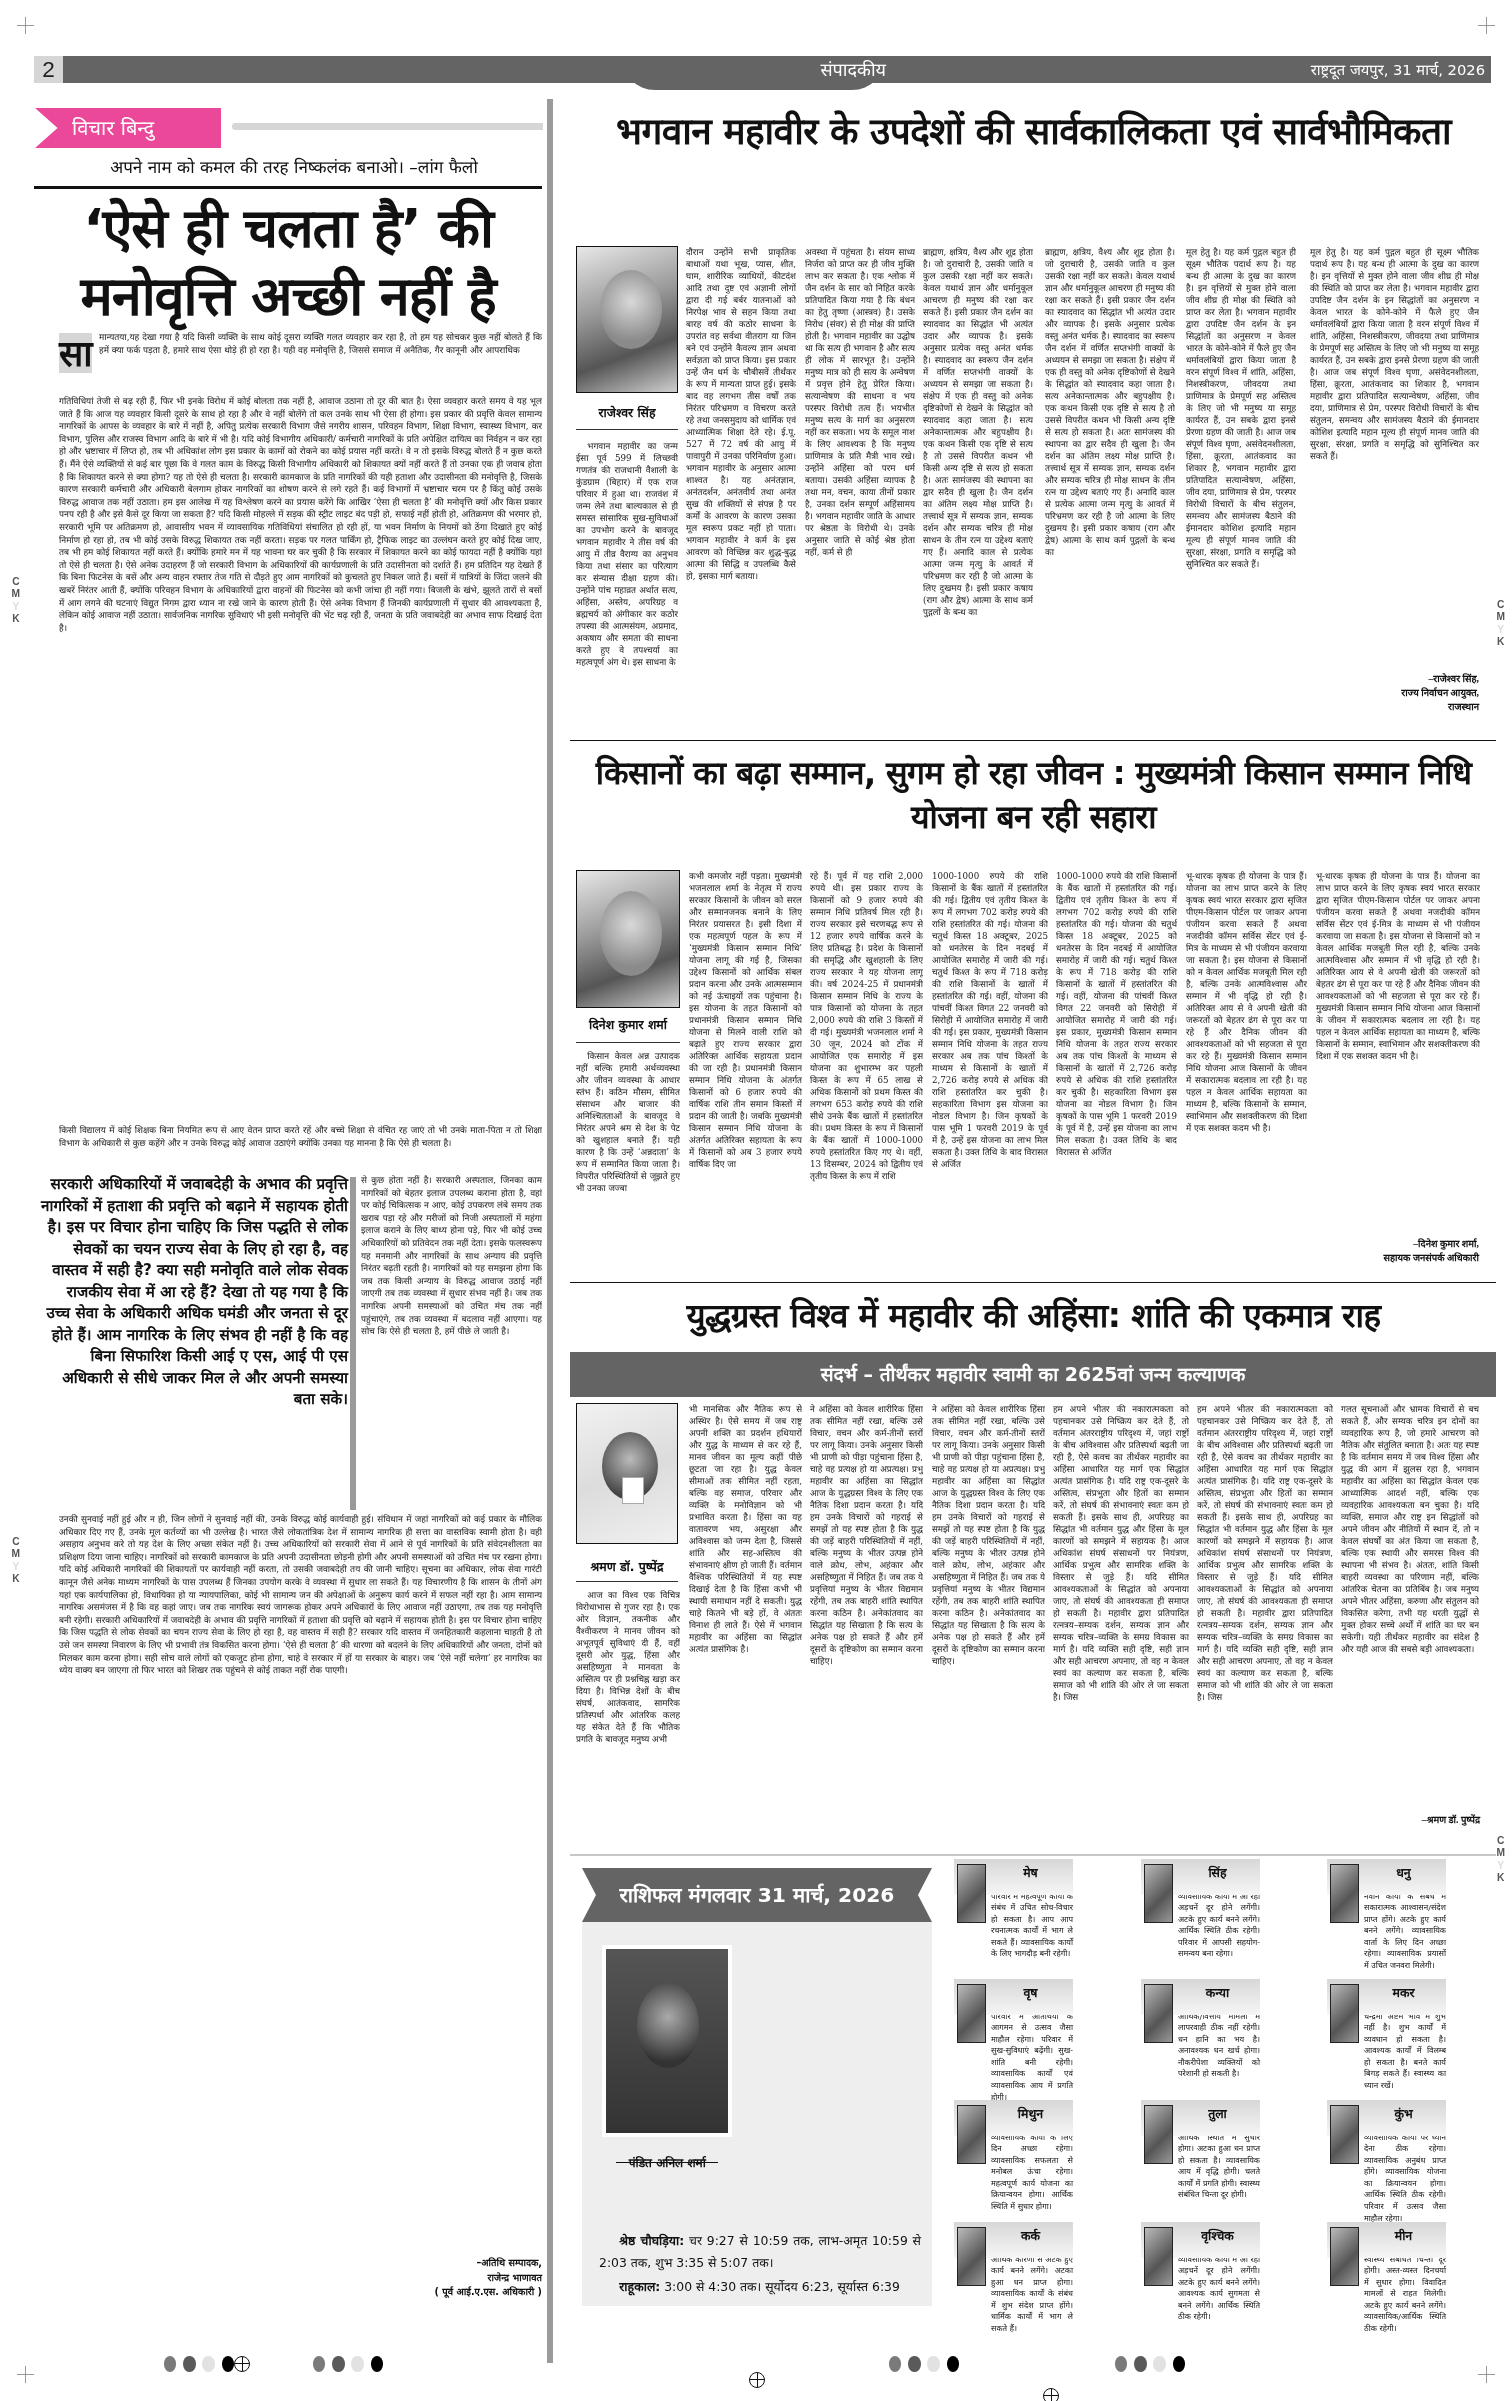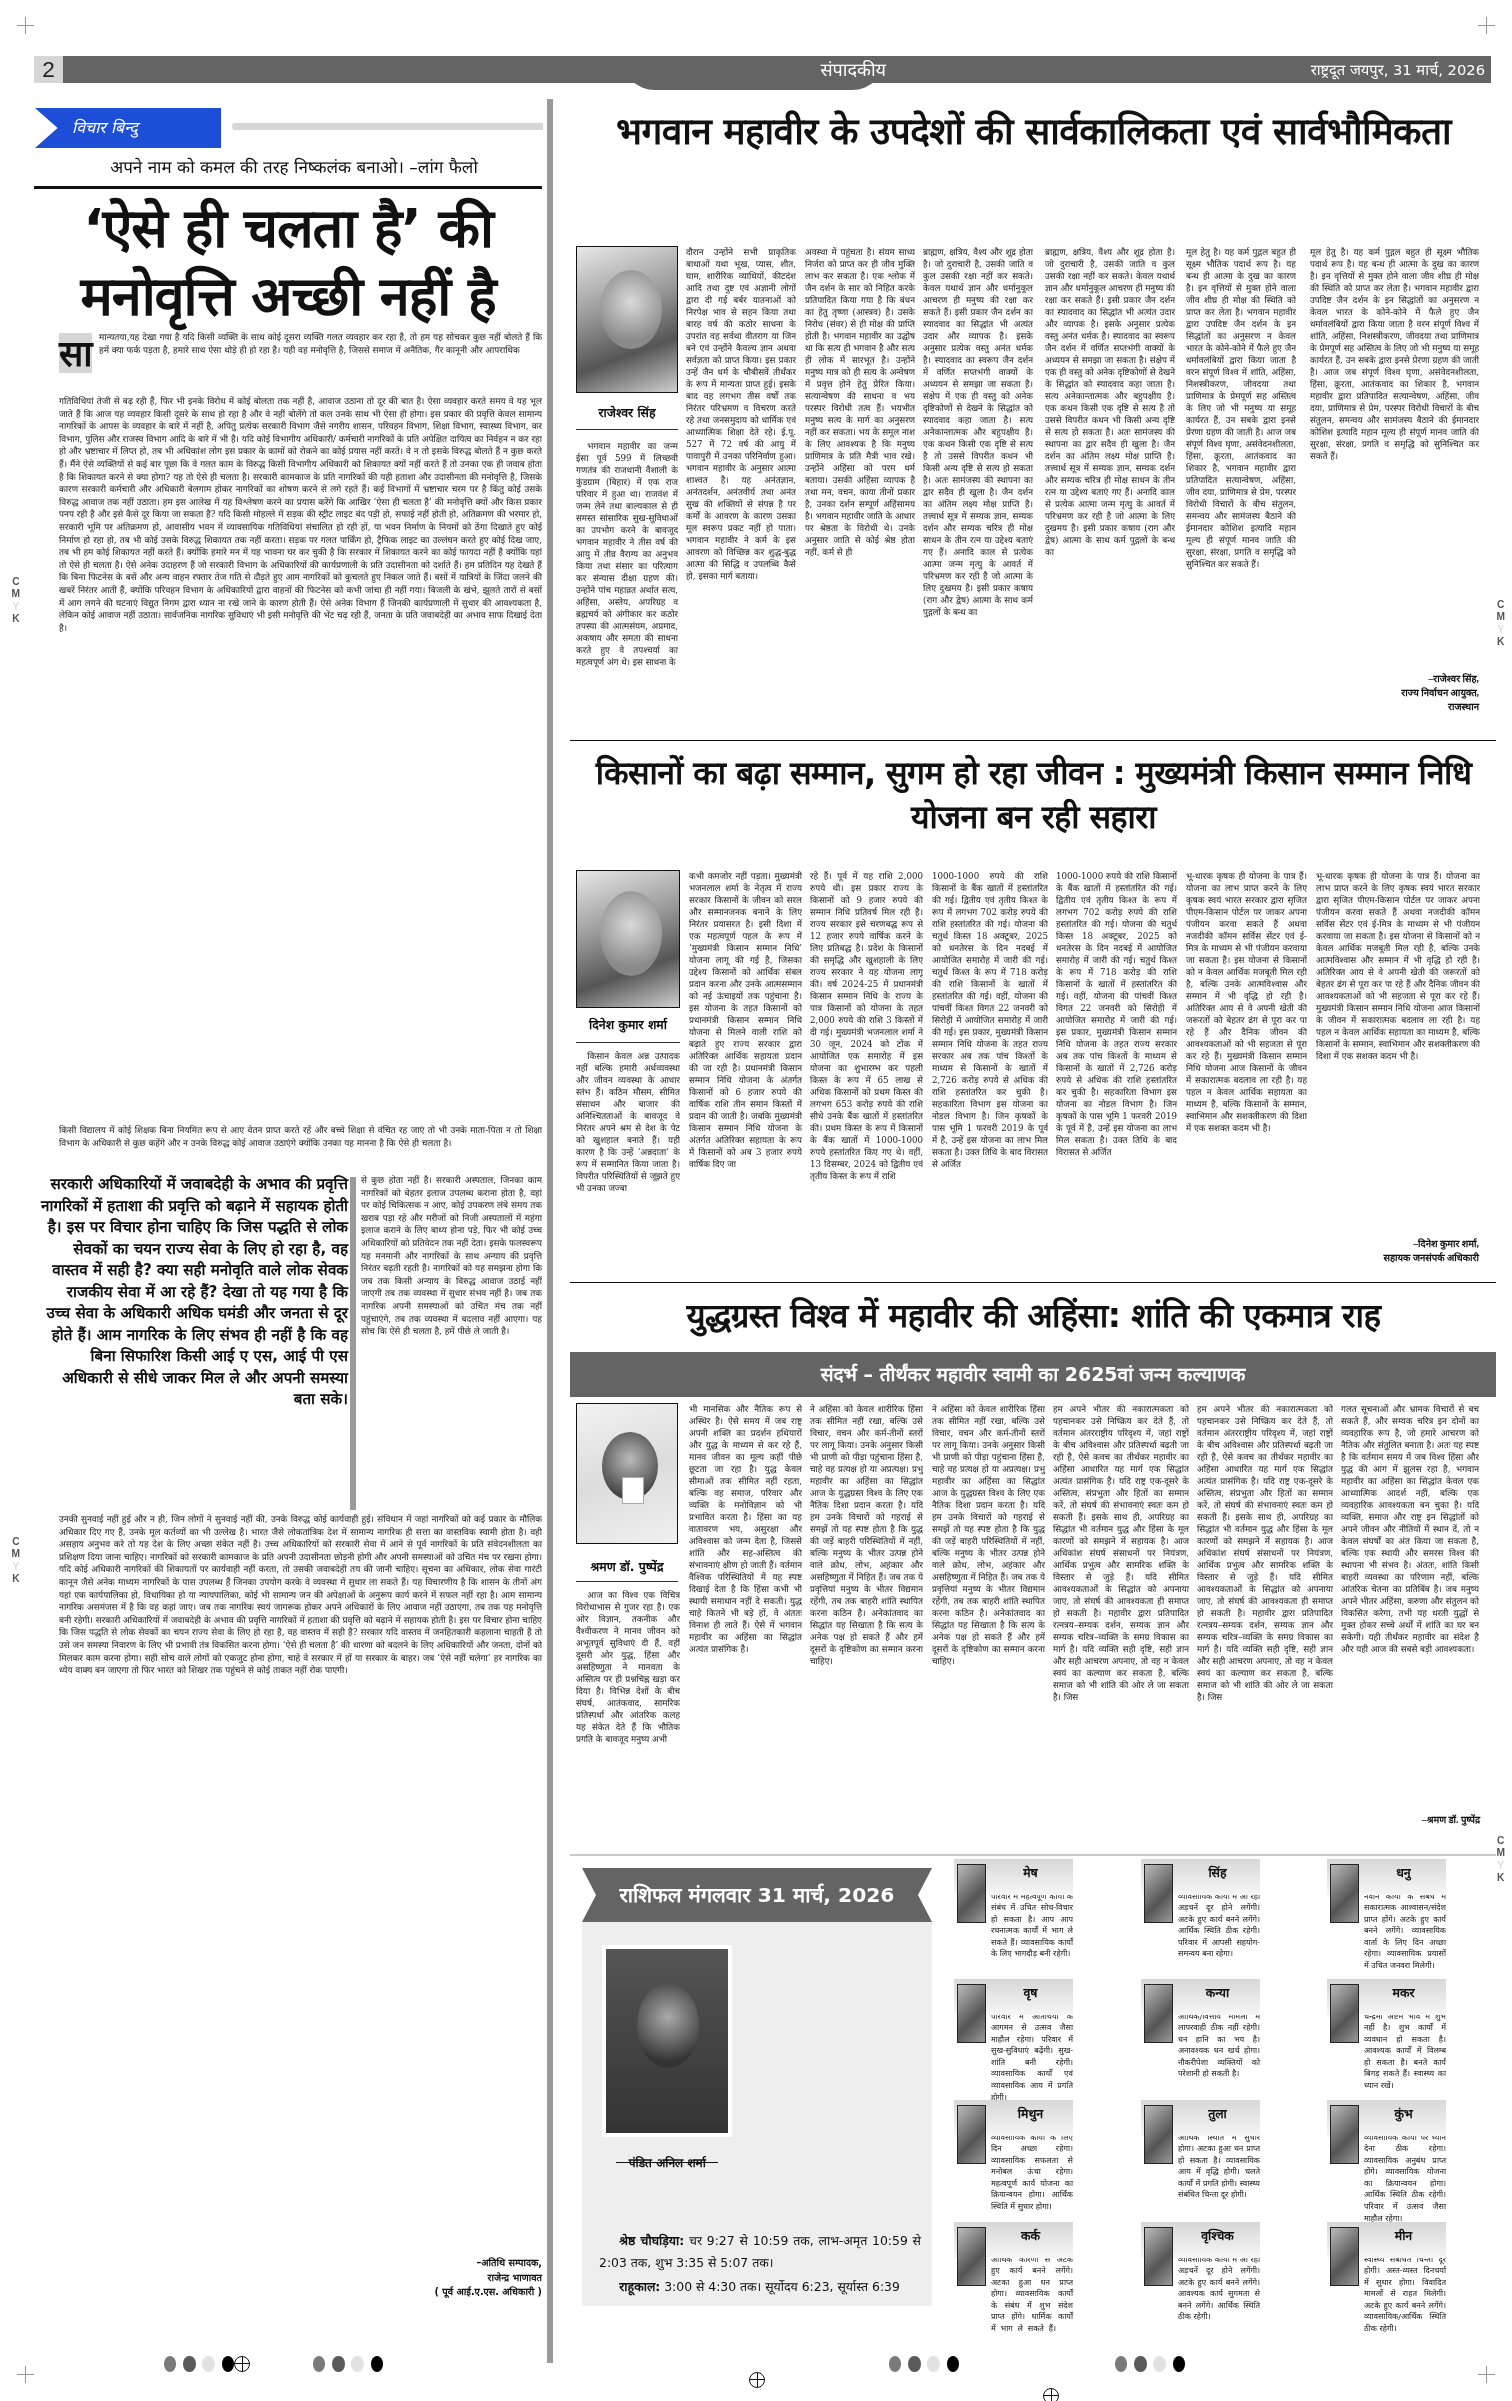--- a/index.html
+++ b/index.html
@@ -13,21 +13,21 @@
   .dateline { right: 27px; top: 56px; color: #fff; font-size: 14.7px; line-height: 27px; }
 
   .crop { width: 17px; height: 17px; }
   .crop::before, .crop::after { content: ""; position: absolute; background: #999; }
   .crop::before { left: 8px; top: 0; width: 0.6px; height: 17px; }
   .crop::after { left: 0; top: 8px; width: 17px; height: 0.6px; }
 
   .cmyk { font-family: "Liberation Sans", sans-serif; font-size: 10.2px; font-weight: bold; line-height: 12.4px; color: #555; text-align: center; width: 11.3px; }
 
   
-  .vichar-label { left: 35px; top: 108px; width: 186px; height: 40px; background: #1d4ed8; color: #fff; font-size: 16px; line-height: 40px; padding-left: 37px; clip-path: polygon(0 0, 100% 0, 100% 100%, 0 100%, 22.6px 50%); font-style: italic; }
+  .vichar-label { left: 35px; top: 108px; width: 186px; height: 40px; background: #ec4899; color: #fff; font-size: 20px; line-height: 40px; padding-left: 37px; clip-path: polygon(0 0, 100% 0, 100% 100%, 0 100%, 22.6px 50%); }
   .vichar-rule { left: 232px; top: 123px; width: 311px; height: 6.8px; background: #d6d6d6; border-radius: 3.4px 0 0 3.4px; }
   .quote { left: 51px; top: 155px; width: 486px; font-size: 17px; text-align: center; }
   .quote-rule { left: 34px; top: 186px; width: 508px; height: 3.4px; background: #111; }
   .lead-title { left: 34px; top: 195px; width: 508px; font-size: 54px; font-weight: bold; line-height: 68px; text-align: center; letter-spacing: -1.1px; }
 
   .dropcap { left: 59px; top: 333px; width: 33px; height: 40px; background: #d6d6d6; font-size: 36px; font-weight: bold; text-align: center; line-height: 41px; }
   .body-text { font-family: "DejaVu Serif", serif; font-size: 8.8px; line-height: 12.6px; text-align: justify; color: #1a1a1a; }
   .left-body-1 { left: 99px; top: 331px; width: 443px; }
   .left-body-2 { left: 59px; top: 370px; width: 483px; height: 751px; overflow: hidden; }
   .left-body-3 { left: 59px; top: 1124px; width: 483px; height: 45px; overflow: hidden; }
@@ -255,21 +255,21 @@
       <div class="sign-name">कुंभ</div>
     </div>
   <div class="sign-text" style="margin-top:-5.6px;">व्यावसायिक कार्यों पर ध्यान देना ठीक रहेगा। व्यावसायिक अनुबंध प्राप्त होंगे। व्यावसायिक योजना का क्रियान्वयन होगा। आर्थिक स्थिति ठीक रहेगी। परिवार में उत्सव जैसा माहौल रहेगा।</div>
 </div>
 
 <div class="abs sign-card" style="left:954px;top:2222px;">
   <div class="sign-head">
       <div class="sign-img"></div>
       <div class="sign-name">कर्क</div>
     </div>
-  <div class="sign-text" style="margin-top:-5.6px;font-family:Liberation Mono, monospace;">आर्थिक कारणों से अटके हुए कार्य बनने लगेंगे। अटका हुआ धन प्राप्त होगा। व्यावसायिक कार्यों के संबंध में शुभ संदेश प्राप्त होंगे। धार्मिक कार्यों में भाग ले सकते हैं।</div>
+  <div class="sign-text" style="margin-top:-5.6px;">आर्थिक कारणों से अटके हुए कार्य बनने लगेंगे। अटका हुआ धन प्राप्त होगा। व्यावसायिक कार्यों के संबंध में शुभ संदेश प्राप्त होंगे। धार्मिक कार्यों में भाग ले सकते हैं।</div>
 </div>
 <div class="abs sign-card" style="left:1141px;top:2222px;">
   <div class="sign-head">
       <div class="sign-img"></div>
       <div class="sign-name">वृश्चिक</div>
     </div>
   <div class="sign-text" style="margin-top:-5.6px;">व्यावसायिक कार्यों में आ रही अड़चनें दूर होने लगेंगी। अटके हुए कार्य बनने लगेंगे। आवश्यक कार्य सुगमता से बनने लगेंगे। आर्थिक स्थिति ठीक रहेगी।</div>
 </div>
 <div class="abs sign-card" style="left:1327px;top:2222px;">
   <div class="sign-head">

